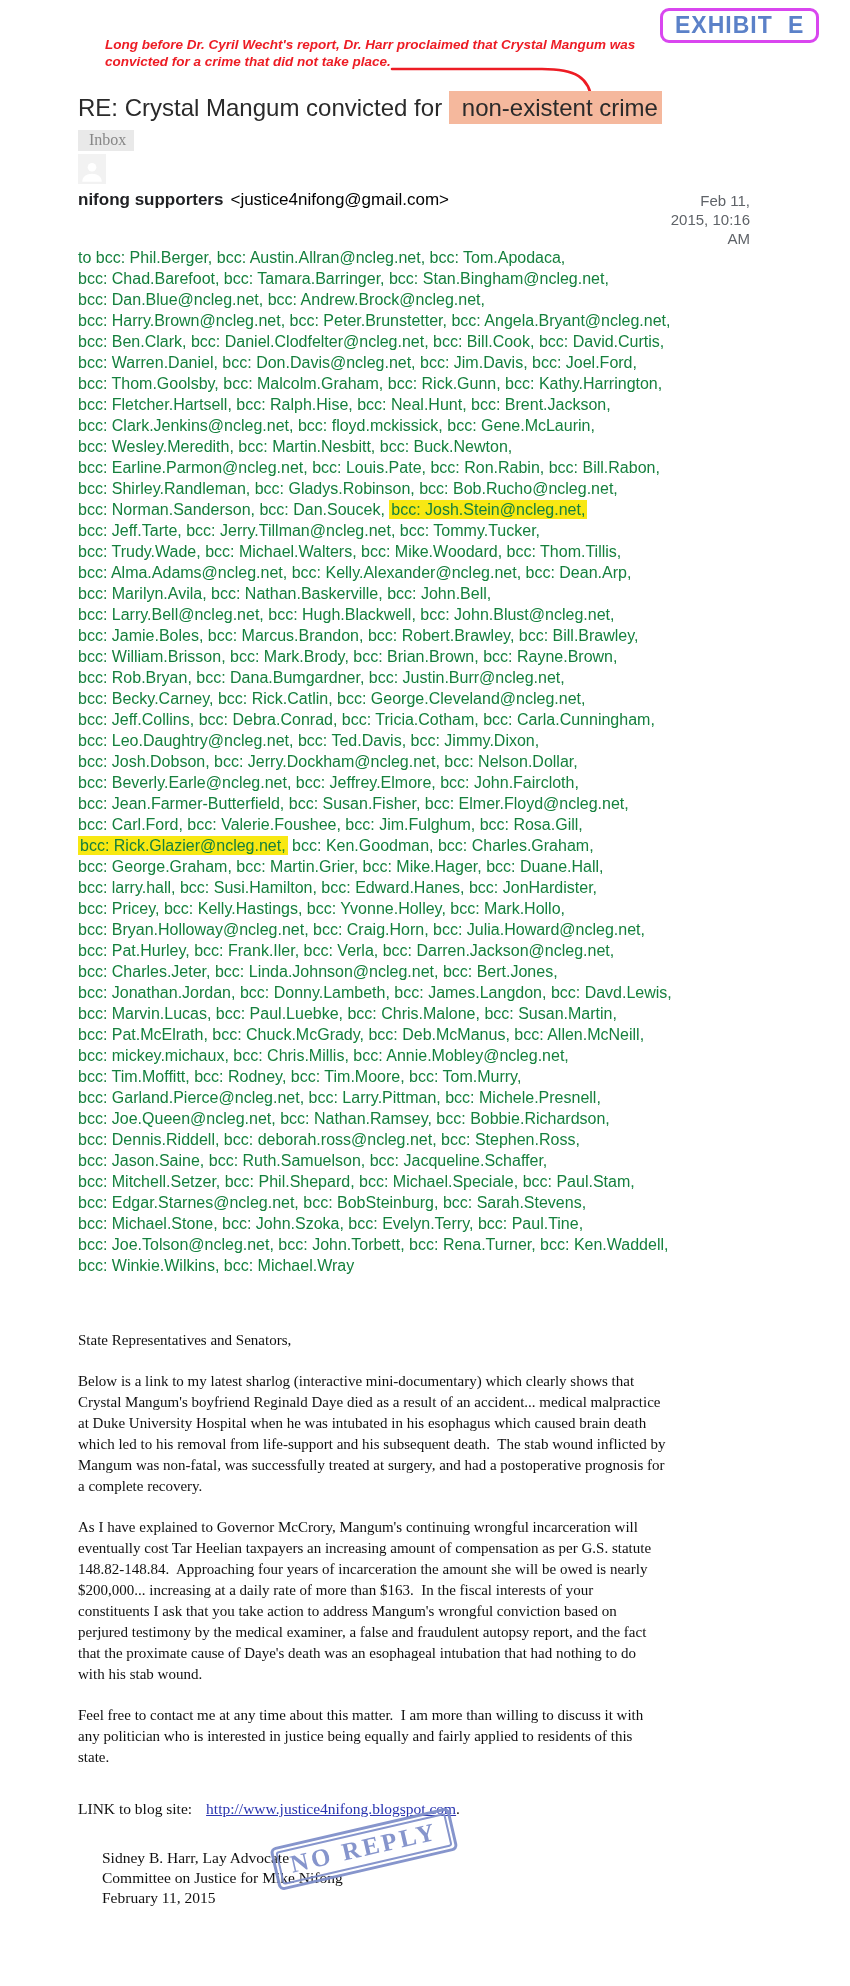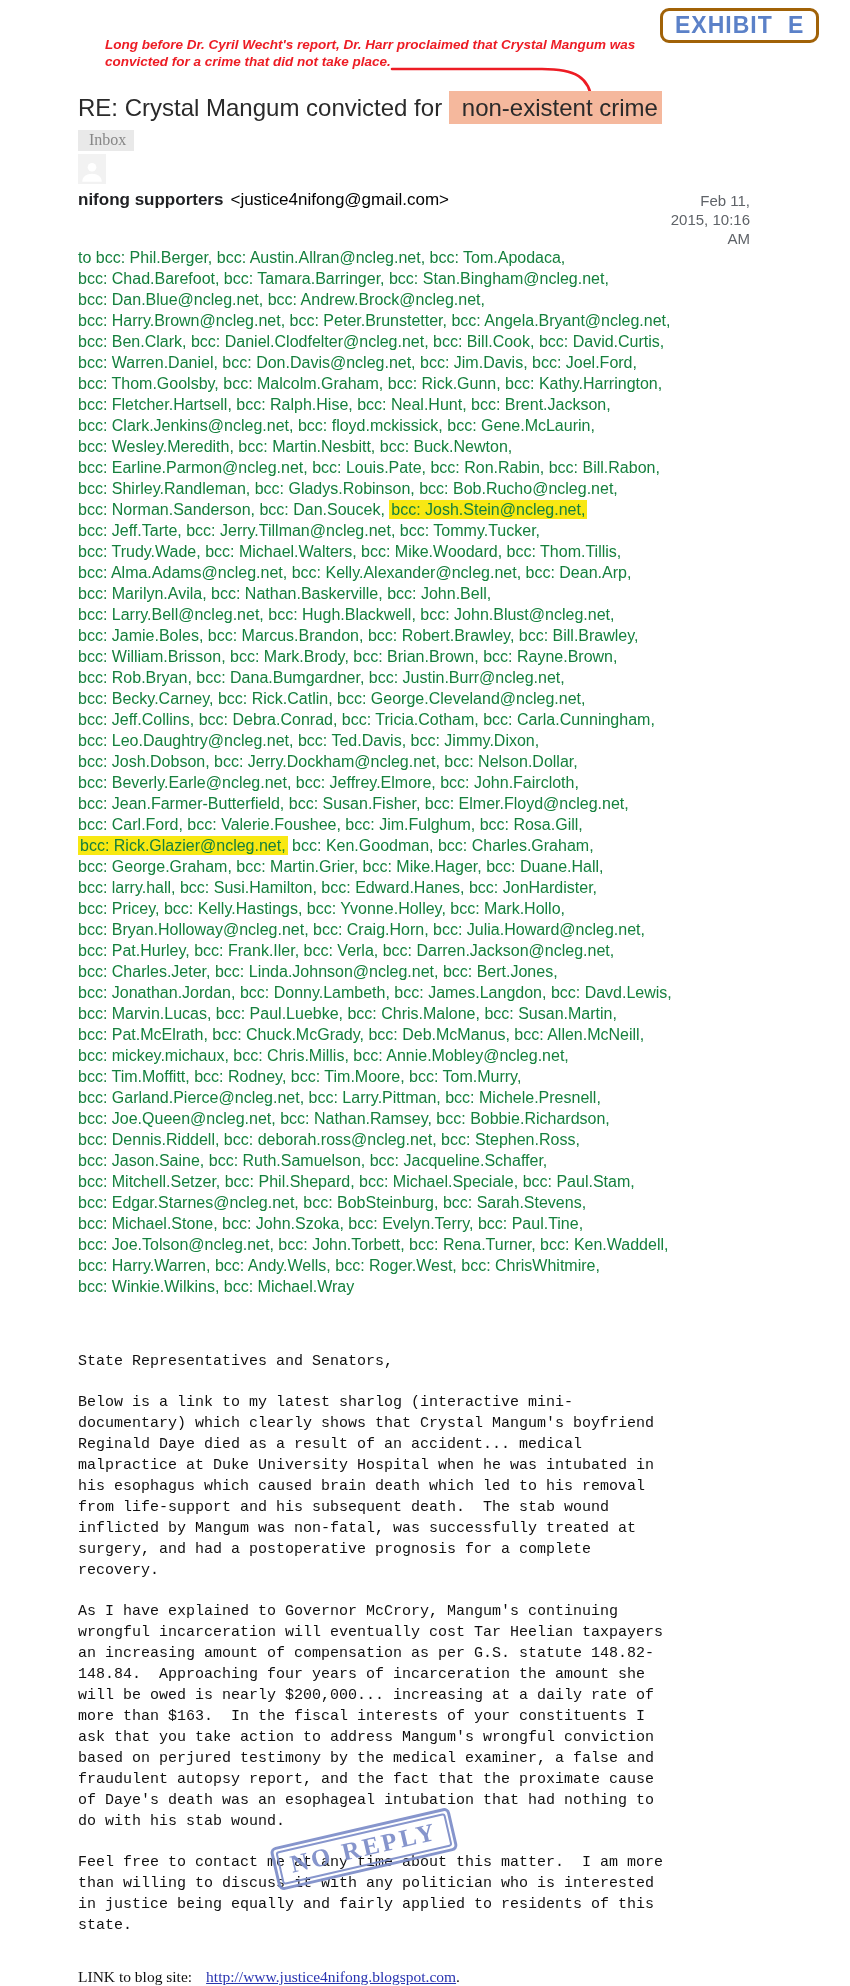--- a/index.html
+++ b/index.html
@@ -1,20 +1,20 @@
 <!DOCTYPE html>
 <html><head>
 <meta charset="utf-8">
 <style>
   html,body{margin:0;padding:0;background:#ffffff;}
   .page{position:relative;width:850px;height:1986px;background:#ffffff;overflow:hidden;
         font-family:"Liberation Sans",sans-serif;}
 
   
-  .exhibit{position:absolute;left:660px;top:8px;border:3px solid #a16207;border-radius:9px;
+  .exhibit{position:absolute;left:660px;top:8px;border:3px solid #d946ef;border-radius:9px;
            padding:1px 12px;color:#5b81c8;font-weight:bold;font-size:23px;letter-spacing:1px;
            word-spacing:8px;font-family:"Liberation Sans",sans-serif;}
 
   
   .annotation{position:absolute;left:105px;top:36px;color:#ed1c24;font-size:13.5px;
               font-style:italic;font-weight:bold;line-height:17px;}
   .arrow-svg{position:absolute;left:0;top:0;pointer-events:none;}
 
   
   .subject{position:absolute;left:78px;top:94px;font-size:24px;color:#2a2a2a;white-space:nowrap;}
@@ -37,21 +37,21 @@
            color:#5f6368;font-size:15px;line-height:19px;}
 
   
   .main{position:absolute;left:78px;top:247px;width:600px;}
 
   .bcc{color:#15803d;font-size:16px;line-height:21px;white-space:nowrap;}
   .bcc-line{height:21px;}
   .yhl{background:#f8e813;padding:1px 2px;}
 
   .body-block{margin-top:54px;width:588px;color:#101010;
-              font-family:Liberation Mono, monospace;font-size:15px;line-height:21px;}
+              font-family:Liberation Serif, serif;font-size:15px;line-height:21px;}
   .body-block p{margin:20px 0 0 0;white-space:pre-wrap;}
   .body-block p:first-child{margin-top:0;}
 
   .link-line{margin-top:32px;font-family:"Liberation Serif",serif;font-size:15.5px;color:#101010;}
   .link-line a{color:#2833b0;text-decoration:underline;margin-left:14px;}
 
   .signature{margin-top:30px;font-family:"Liberation Serif",serif;font-size:15.5px;
              line-height:20px;color:#101010;margin-left:24px;}
 
   
@@ -140,21 +140,20 @@
         <div class="bcc-line"><span>bcc: mickey.michaux, bcc: Chris.Millis, bcc: Annie.Mobley@ncleg.net,</span></div>
         <div class="bcc-line"><span>bcc: Tim.Moffitt, bcc: Rodney, bcc: Tim.Moore, bcc: Tom.Murry,</span></div>
         <div class="bcc-line"><span>bcc: Garland.Pierce@ncleg.net, bcc: Larry.Pittman, bcc: Michele.Presnell,</span></div>
         <div class="bcc-line"><span>bcc: Joe.Queen@ncleg.net, bcc: Nathan.Ramsey, bcc: Bobbie.Richardson,</span></div>
         <div class="bcc-line"><span>bcc: Dennis.Riddell, bcc: deborah.ross@ncleg.net, bcc: Stephen.Ross,</span></div>
         <div class="bcc-line"><span>bcc: Jason.Saine, bcc: Ruth.Samuelson, bcc: Jacqueline.Schaffer,</span></div>
         <div class="bcc-line"><span>bcc: Mitchell.Setzer, bcc: Phil.Shepard, bcc: Michael.Speciale, bcc: Paul.Stam,</span></div>
         <div class="bcc-line"><span>bcc: Edgar.Starnes@ncleg.net, bcc: BobSteinburg, bcc: Sarah.Stevens,</span></div>
         <div class="bcc-line"><span>bcc: Michael.Stone, bcc: John.Szoka, bcc: Evelyn.Terry, bcc: Paul.Tine,</span></div>
         <div class="bcc-line"><span>bcc: Joe.Tolson@ncleg.net, bcc: John.Torbett, bcc: Rena.Turner, bcc: Ken.Waddell,</span></div>
-        <div class="bcc-line"><span>bcc: Harry.Warren, bcc: Andy.Wells, bcc: Roger.West, bcc: ChrisWhitmire,</span></div>
         <div class="bcc-line"><span>bcc: Winkie.Wilkins, bcc: Michael.Wray</span></div>
       </div>
 
     <div class="body-block">
       <p>State Representatives and Senators,</p>
       <p>Below is a link to my latest sharlog (interactive mini-documentary) which clearly shows that Crystal Mangum's boyfriend Reginald Daye died as a result of an accident... medical malpractice at Duke University Hospital when he was intubated in his esophagus which caused brain death which led to his removal from life-support and his subsequent death.  The stab wound inflicted by Mangum was non-fatal, was successfully treated at surgery, and had a postoperative prognosis for a complete recovery.</p>
       <p>As I have explained to Governor McCrory, Mangum's continuing wrongful incarceration will eventually cost Tar Heelian taxpayers an increasing amount of compensation as per G.S. statute 148.82-148.84.  Approaching four years of incarceration the amount she will be owed is nearly $200,000... increasing at a daily rate of more than $163.  In the fiscal interests of your constituents I ask that you take action to address Mangum's wrongful conviction based on perjured testimony by the medical examiner, a false and fraudulent autopsy report, and the fact that the proximate cause of Daye's death was an esophageal intubation that had nothing to do with his stab wound.</p>
       <p>Feel free to contact me at any time about this matter.  I am more than willing to discuss it with any politician who is interested in justice being equally and fairly applied to residents of this state.</p>
     </div>
 

